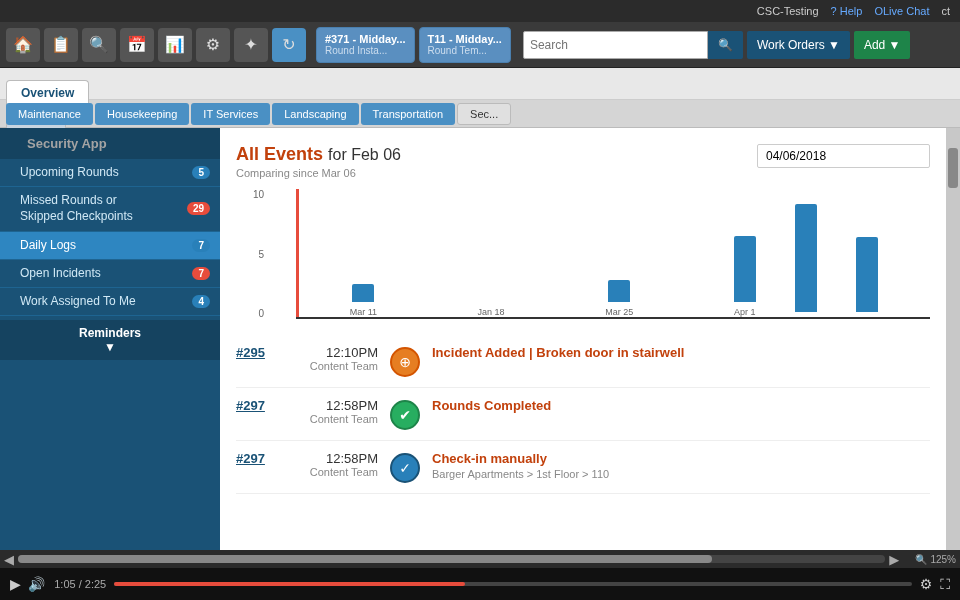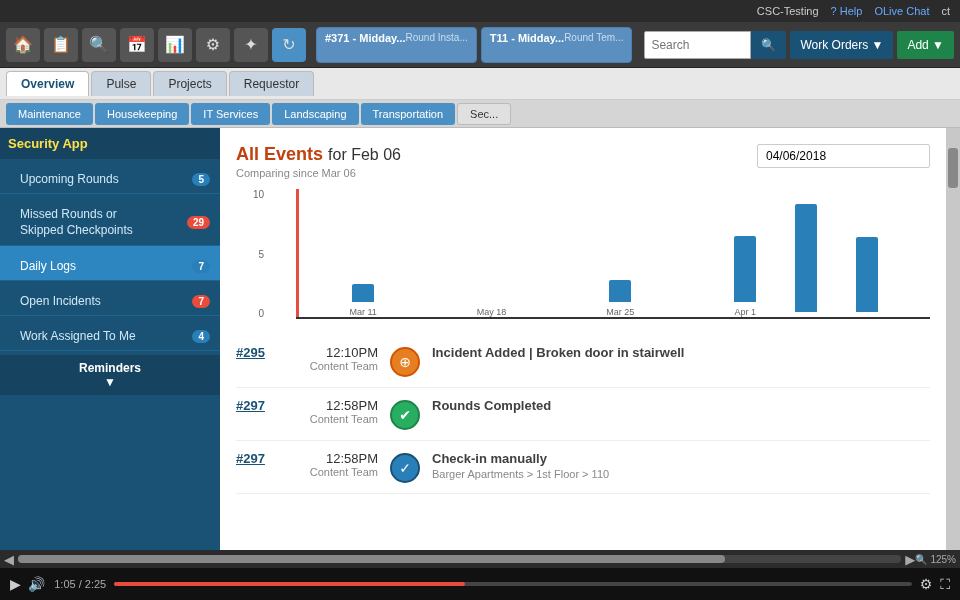--- a/index.html
+++ b/index.html
@@ -39,21 +39,21 @@
       flex-shrink: 0;
     }
     .toolbar-btn {
       background: #5a8fc0;
       color: #fff;
       border: 1px solid #4a7fae;
       border-radius: 4px;
       padding: 4px 8px;
       cursor: pointer;
       font-size: 11px;
-      display: flex; align-items: flex-start;
+      display: flex; flex-direction: column; align-items: flex-start;
       height: 36px;
       justify-content: center;
       min-width: 90px;
     }
     .toolbar-btn .btn-line1 { font-weight: bold; font-size: 11px; }
     .toolbar-btn .btn-line2 { font-size: 10px; color: #cde; }
     .toolbar-search {
       display: flex; align-items: center; flex: 1; max-width: 220px; margin-left: 8px;
     }
     .toolbar-search input {
@@ -91,24 +91,25 @@
       font-size: 12px;
       border-radius: 2px;
       display: flex; align-items: center; gap: 4px;
     }
 
     
     .tab-nav {
       background: #e8e8e8;
       height: 32px;
       display: flex;
-      align-items: center;
-      padding: 0 0 0 6px;
+      align-items: flex-start;
+      padding: 12px 0 0 6px;
       border-bottom: 1px solid #ccc;
       gap: 2px;
+      flex-direction: column;
     }
     .tab {
       padding: 5px 14px;
       border-radius: 4px 4px 0 0;
       cursor: pointer;
       font-size: 12px;
       background: #c8d4e0;
       color: #333;
       border: 1px solid #bbb;
       border-bottom: none;
@@ -147,30 +148,30 @@
 
     
     .sidebar {
       width: 220px;
       background: #1a5276;
       flex-shrink: 0;
       overflow-y: auto;
     }
     .sidebar-title {
       background: #154360;
-      color: #fde047;
-      padding: 8px 8px;
+      color: #a3a3a3;
+      padding: 8px 27px;
       font-size: 13px;
       font-weight: bold;
     }
     .sidebar-item {
       display: flex;
       align-items: center;
       justify-content: space-between;
-      padding: 13px 10px 7px 20px;
+      padding: 6px 10px 7px 20px;
       color: #d0e8f5;
       cursor: pointer;
       font-size: 12px;
       border-bottom: 1px solid #1e6491;
     }
     .sidebar-item.active { background: #2e86c1; color: #fff; }
     .sidebar-item .badge {
       background: #e74c3c;
       color: #fff;
       border-radius: 10px;
@@ -296,21 +297,21 @@
     .event-team { font-size: 11px; color: #888; }
     .event-icon {
       width: 30px; height: 30px; border-radius: 50%;
       display: flex; align-items: center; justify-content: center;
       font-size: 14px; flex-shrink: 0; margin-top: 2px;
     }
     .event-icon.orange { background: #e67e22; color: #fff; border: 2px solid #d35400; }
     .event-icon.green { background: #27ae60; color: #fff; border: 2px solid #1e8449; }
     .event-icon.blue { background: #2980b9; color: #fff; border: 2px solid #1a5276; }
     .event-text { flex: 1; }
-    .event-title { font-size: 13px; color: #404040; font-weight: bold; }
+    .event-title { font-size: 13px; color: #c2410c; font-weight: bold; }
     .event-detail { font-size: 11px; color: #888; margin-top: 2px; }
 
     
     .bottom-scroll {
       background: #2b2b2b;
       height: 18px;
       display: flex;
       align-items: center;
       padding: 0 4px;
     }
@@ -512,21 +513,21 @@
               <div class="chart-label">Mar 11</div>
             </div>
 
             <div class="chart-col">
               <div class="chart-bar" style="height:0px;"></div>
               <div class="chart-label"></div>
             </div>
 
             <div class="chart-col">
               <div class="chart-bar" style="height:0px;"></div>
-              <div class="chart-label">May 18</div>
+              <div class="chart-label">Jan 18</div>
             </div>
 
             <div class="chart-col">
               <div class="chart-bar" style="height:0px;"></div>
               <div class="chart-label"></div>
             </div>
 
             <div class="chart-col">
               <div class="chart-bar" style="height:22px;"></div>
               <div class="chart-label">Mar 25</div>
@@ -602,21 +603,21 @@
     <div class="right-scroll-thumb"></div>
   </div>
 </div>
 
 <div class="bottom-scroll">
   <span style="color:#aaa;cursor:pointer;margin-right:4px;">◀</span>
   <div class="scroll-track">
     <div class="scroll-thumb"></div>
   </div>
   <span style="color:#aaa;cursor:pointer;margin-left:4px;">▶</span>
-  <span style="color:#aaa;margin-left:0;font-size:10px;">
+  <span style="color:#aaa;margin-left:16px;font-size:10px;">
     🔍 <span>125%</span>
   </span>
 </div>
 
 <div class="video-controls">
   <span class="vc-btn">▶</span>
   <span class="vc-btn">🔊</span>
   <span class="vc-time">
     <span>1:05</span>
     <span> / </span>

